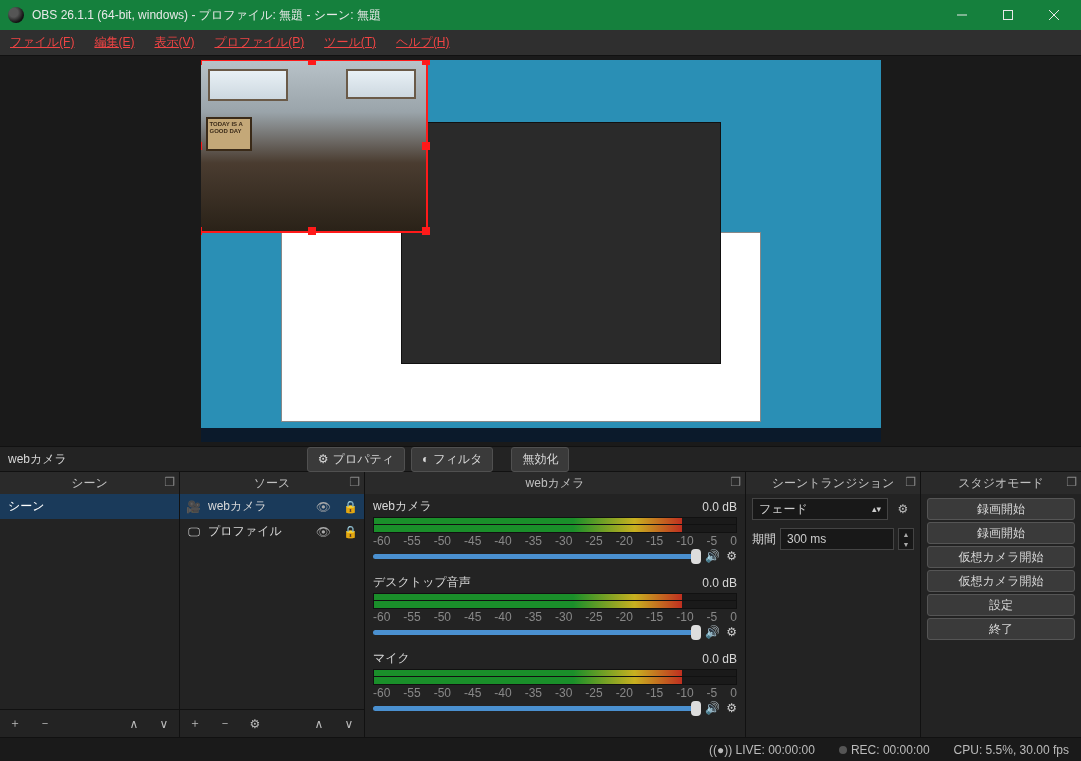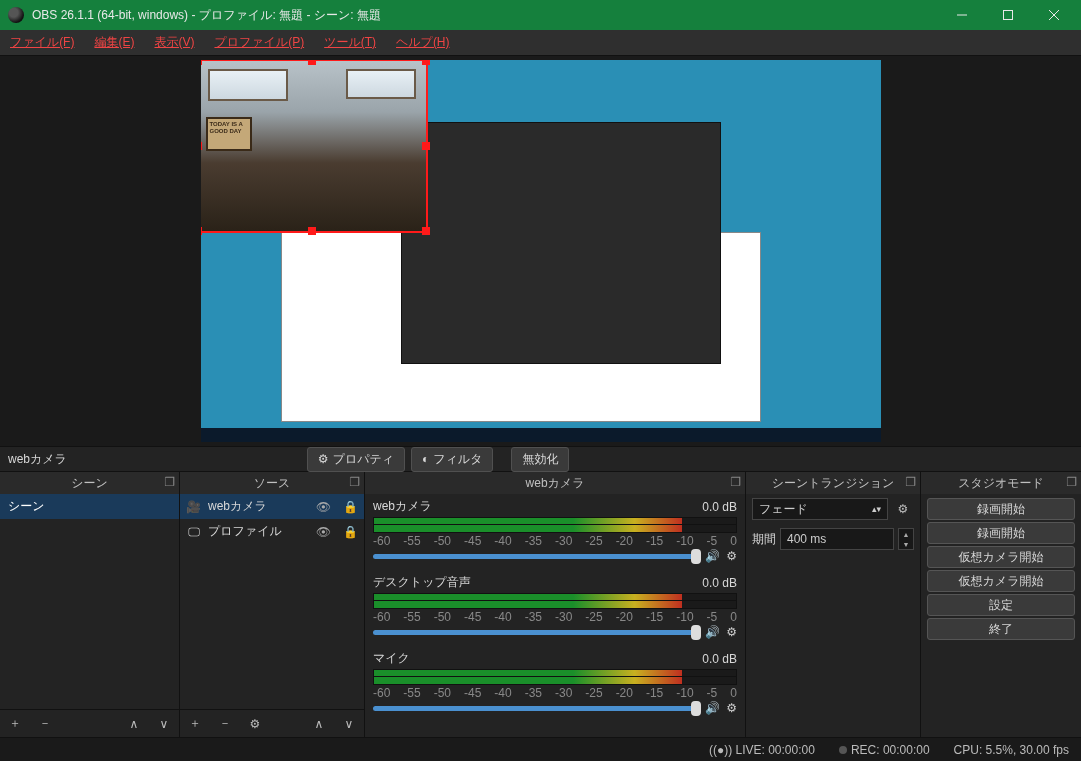--- a/index.html
+++ b/index.html
@@ -280,21 +280,21 @@
       <div class="trans-row">
         <div class="trans-select">
           <span>フェード</span>
           <span style="font-size:9px">▴▾</span>
         </div>
         <div class="tb-btn">⚙</div>
       </div>
       <div class="trans-row">
         <span>期間</span>
         <div class="trans-select" style="flex:1">
-          <span>400 ms</span>
+          <span>300 ms</span>
         </div>
         <div class="spinner">
             <div>▲</div>
             <div>▼</div>
           </div>
       </div>
     </div>
   </div>
 
   <div class="panel" style="width:160px">

